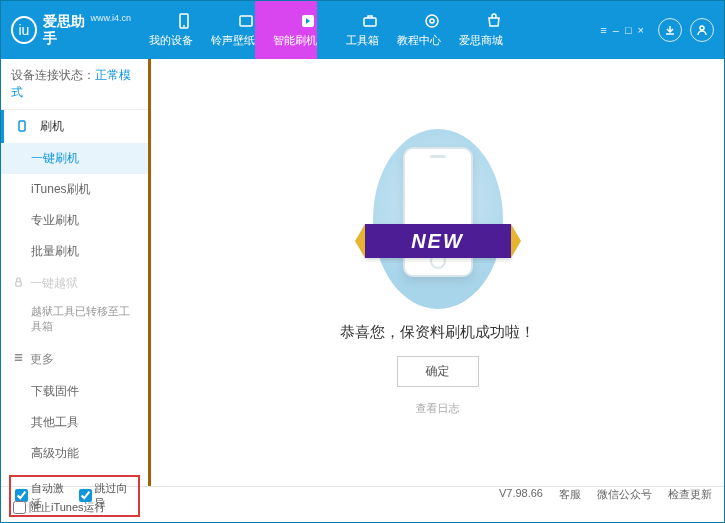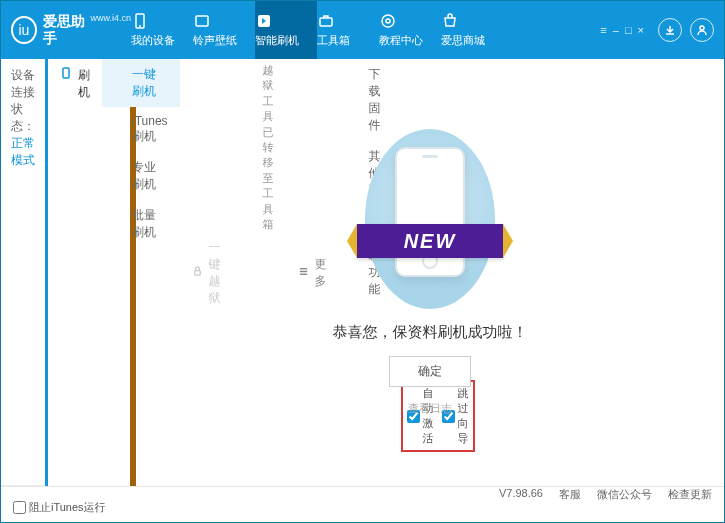--- a/index.html
+++ b/index.html
@@ -4,32 +4,32 @@
 <style>
 *{box-sizing:border-box;margin:0;padding:0;font-family:"Microsoft YaHei",Arial,sans-serif}
 body{background:#fff;width:725px;height:523px;overflow:hidden;font-size:12px;border:1px solid #0a7aa6}
 .header{background:#1296db;height:58px;display:flex;align-items:center;padding:0 10px;color:#fff}
 .logo-block{display:flex;align-items:center;gap:6px;width:120px}
 .logo-circle{width:28px;height:28px;border:2px solid #fff;border-radius:50%;display:flex;align-items:center;justify-content:center;font-weight:normal;font-size:14px}
 .logo-text{display:flex;flex-direction:row;line-height:1.2}
 .logo-text .title{font-size:14px;font-weight:bold}
 .logo-text .url{font-size:9px;opacity:.85}
 .nav{display:flex;flex:1}
-.nav-item{width:62px;display:flex;flex-direction:column;align-items:flex-start;justify-content:center;gap:3px;height:58px;cursor:pointer;font-size:11px}
-.nav-item.active{background:#0369a1}
+.nav-item{width:62px;display:flex;flex-direction:column;align-items:flex-end;justify-content:center;gap:3px;height:58px;cursor:pointer;font-size:11px}
+.nav-item.active{background:#d946ef}
 .nav-icon{width:18px;height:18px;display:flex;align-items:center;justify-content:center}
 .header-right{display:flex;gap:8px;align-items:center}
 .hr-icons{display:flex;gap:6px;margin-right:6px}
 .hr-icons span{font-size:11px;cursor:pointer;opacity:.9}
 .circle-btn{width:24px;height:24px;border:1.5px solid rgba(255,255,255,.8);border-radius:50%;display:flex;align-items:center;justify-content:center;cursor:pointer}
 .body{display:flex;height:427px}
-.sidebar{width:135px;border-right:6px solid #a16207;display:flex;flex-direction:row;font-size:12px}
+.sidebar{width:150px;border-right:3px solid #a16207;display:flex;flex-direction:column;font-size:12px}
 .conn-status{padding:8px 10px;border-bottom:1px solid #eee;color:#666}
 .conn-status .mode{color:#1296db}
-.side-section{padding:8px 12px;color:#333;display:flex;align-items:flex-start;gap:6px;border-left:3px solid transparent}
+.side-section{padding:8px 12px;color:#333;display:flex;align-items:flex-end;gap:12px;border-left:3px solid transparent}
 .side-section.top{border-left-color:#1296db}
 .side-list{display:flex;flex-direction:column}
 .side-item{padding:7px 12px 7px 30px;color:#666;cursor:pointer}
 .side-item.active{background:#e8f4fc;color:#1296db}
 .side-sub{padding:4px 12px 8px 30px;color:#999;font-size:11px;line-height:1.4}
 .sec-head{padding:8px 12px;color:#888;display:flex;align-items:center;gap:6px;cursor:pointer}
 .sidebar-bottom{margin-top:auto;padding:6px 8px}
 .checks{display:flex;gap:8px;padding:4px;border:2px solid #d73a3a;margin-bottom:20px}
 .chk{display:flex;align-items:center;gap:3px;color:#555;font-size:11px}
 .chk input{accent-color:#1296db}

